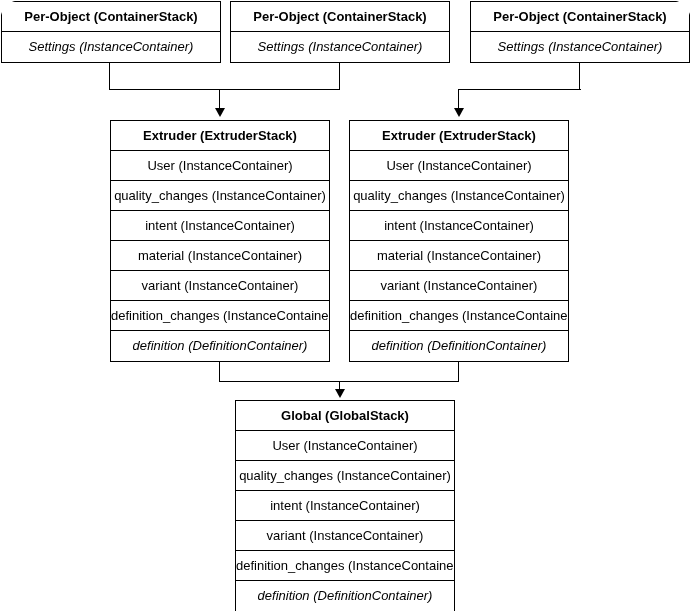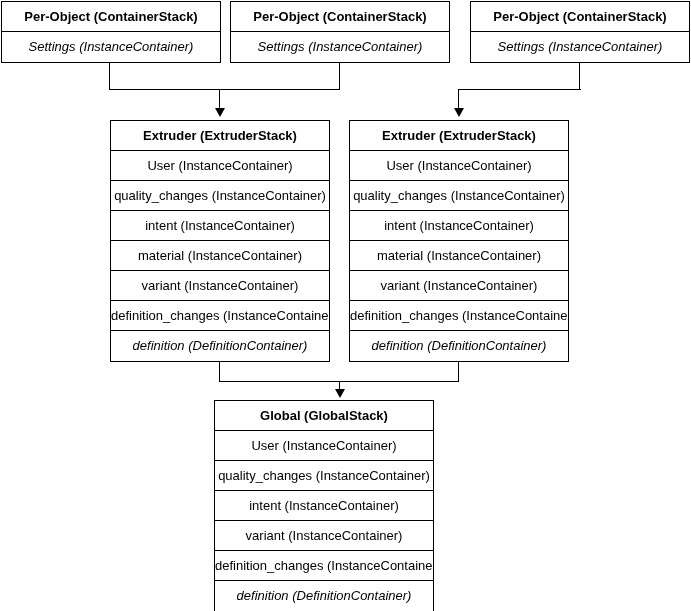--- a/index.html
+++ b/index.html
@@ -10,20 +10,21 @@
   body {
     font-family: "Liberation Sans", sans-serif;
     -webkit-font-smoothing: antialiased;
   }
   #canvas {
     position: relative;
     width: 691px;
     height: 611px;
     background: #ffffff;
     overflow: hidden;
+    border-radius: 21px;
   }
 
   
   .node {
     position: absolute;
     box-sizing: border-box;
     border: 1px solid #000000;
     background: #ffffff;
   }
   .row {
@@ -117,21 +118,21 @@
     <div class="row header">Extruder (ExtruderStack)</div>
     <div class="row">User (InstanceContainer)</div>
     <div class="row">quality_changes (InstanceContainer)</div>
     <div class="row">intent (InstanceContainer)</div>
     <div class="row">material (InstanceContainer)</div>
     <div class="row">variant (InstanceContainer)</div>
     <div class="row">definition_changes (InstanceContainer)</div>
     <div class="row">definition (DefinitionContainer)</div>
   </div>
 
-  <div class="node" style="left:214px; top:400px; width:220px;">
+  <div class="node" style="left:235px; top:400px; width:220px;">
     <div class="row header">Global (GlobalStack)</div>
     <div class="row">User (InstanceContainer)</div>
     <div class="row">quality_changes (InstanceContainer)</div>
     <div class="row">intent (InstanceContainer)</div>
     <div class="row">variant (InstanceContainer)</div>
     <div class="row">definition_changes (InstanceContainer)</div>
     <div class="row">definition (DefinitionContainer)</div>
   </div>
 
 </div>

